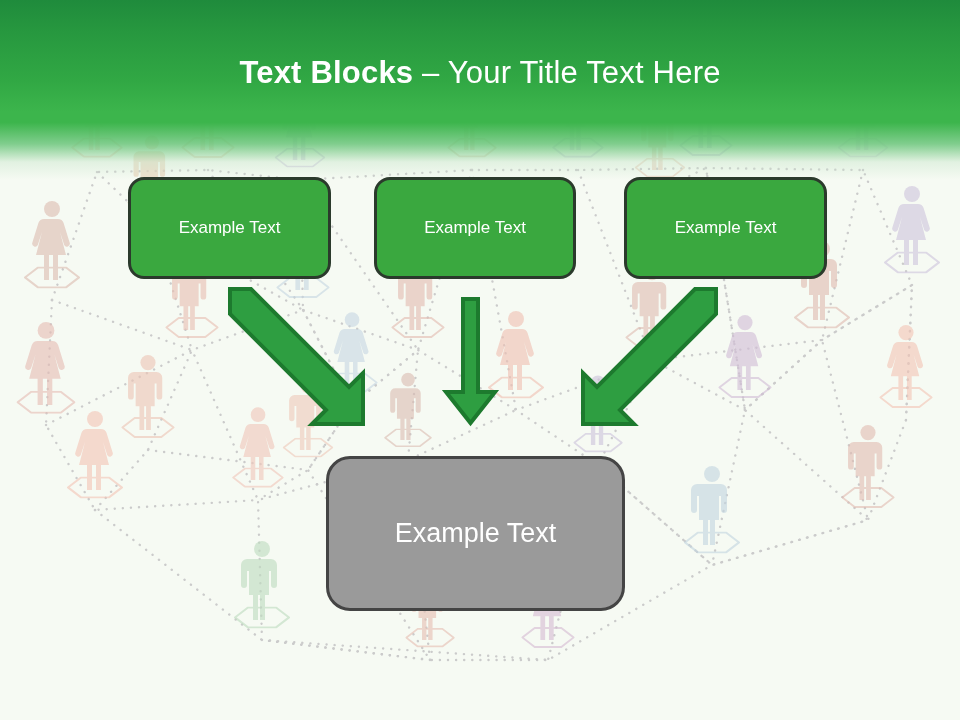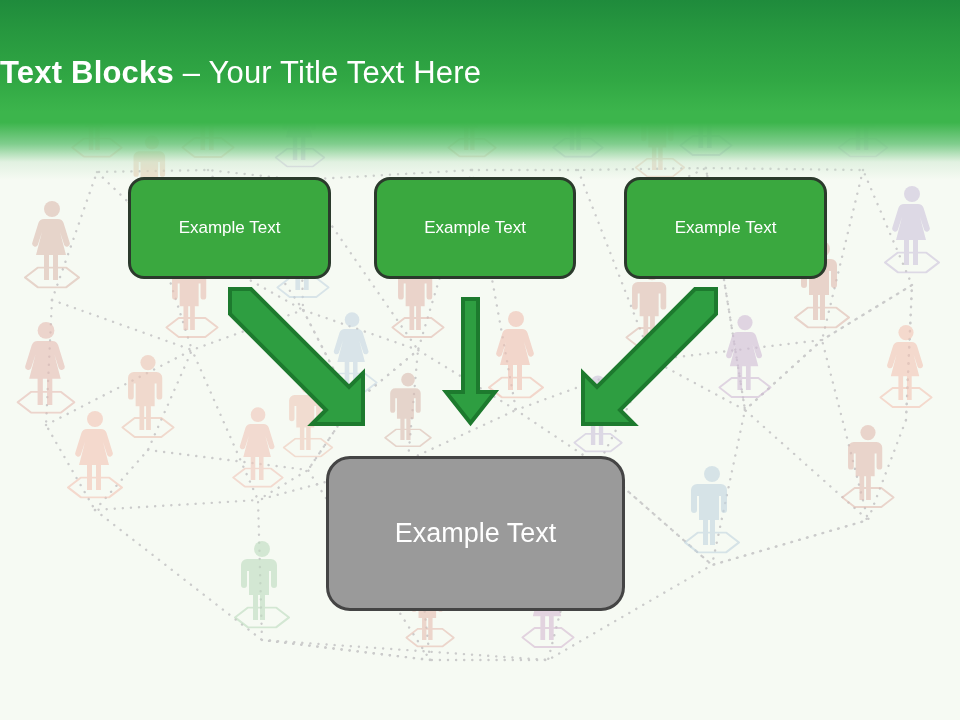--- a/index.html
+++ b/index.html
@@ -44,21 +44,21 @@
         rgba(108,198,124,0.85) 80%,
         rgba(200,231,203,0.45) 90%,
         rgba(246,250,243,0) 100%);
     pointer-events: none;
   }
   #page-title {
     position: absolute;
     left: 0;
     top: 0;
     width: 960px;
-    text-align: left;
+    text-align: center;
     color: #ffffff;
     font-size: 31px;
     line-height: 31px;
     letter-spacing: 0.2px;
     white-space: nowrap;
   }
   #page-title .title-strong { font-weight: bold; }
   #page-title .title-rest { font-weight: normal; }
 
   

